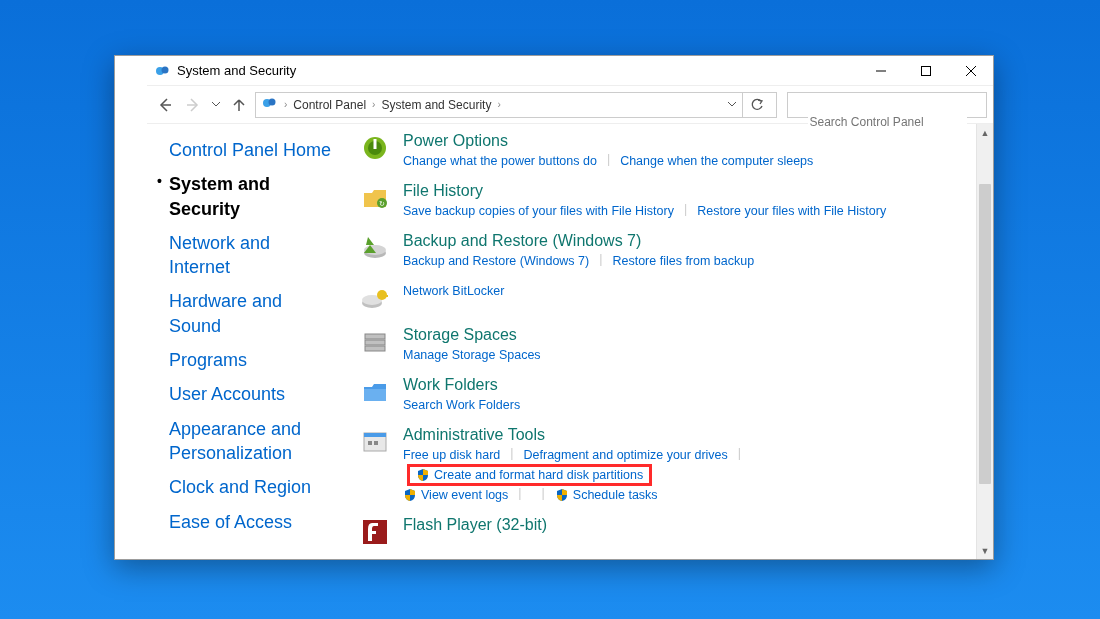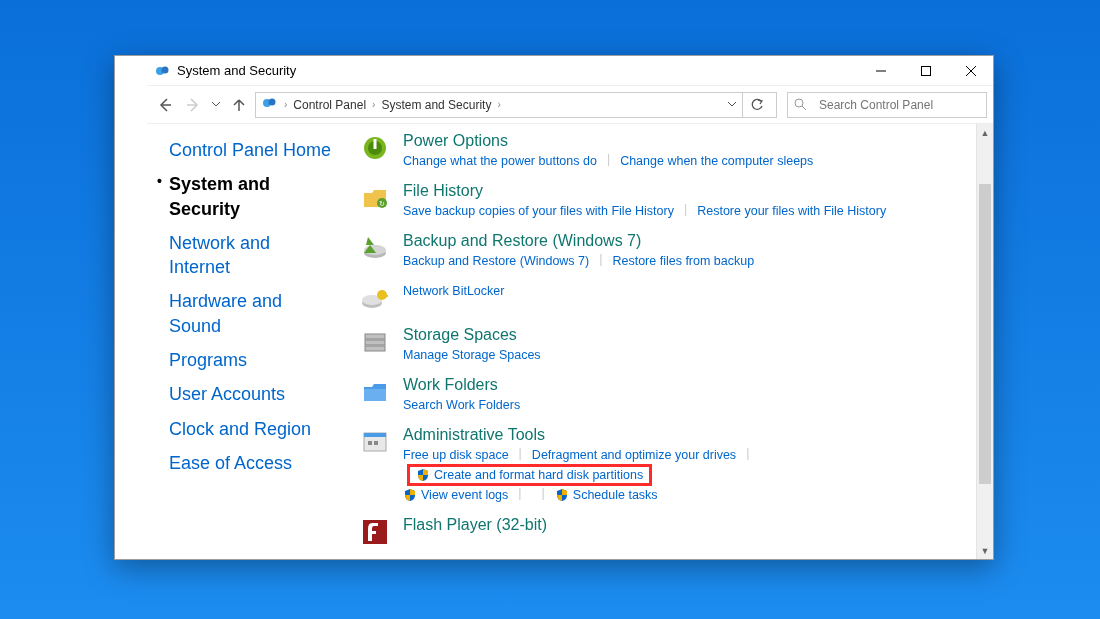--- a/index.html
+++ b/index.html
@@ -77,23 +77,24 @@
   .address-icons { display: flex; align-items: center; gap: 8px; color: #555; }
   .refresh-box {
     width: 28px; height: 26px;
     display: flex; align-items: center; justify-content: center;
     border-left: 1px solid #ccc; color: #555;
   }
   .search-box {
     width: 200px; height: 26px;
     border: 1px solid #ccc;
     display: flex; align-items: center;
-    padding: 0 6px; gap: 10px;
+    padding: 0 6px; gap: 21px;
     margin-left: 6px;
     color: #888;
+    flex-direction: column;
   }
   .search-box input {
     border: none; outline: none; flex: 1; font-size: 12px;
     color: #888; font-family: inherit;
   }
   .body {
     flex: 1; display: flex; overflow: hidden; position: relative;
   }
   .sidebar {
     width: 200px;
@@ -276,20 +277,21 @@
   </div>
 
   <div class="body">
     <div class="sidebar" id="sidebar">
         <div class="item">Control Panel Home</div>
         <div class="item active">System and Security</div>
         <div class="item">Network and Internet</div>
         <div class="item">Hardware and Sound</div>
         <div class="item">Programs</div>
         <div class="item">User Accounts</div>
+        <div class="item">Appearance and Personalization</div>
         <div class="item">Clock and Region</div>
         <div class="item">Ease of Access</div>
       </div>
     <div class="content" id="content">
         <div class="section">
           <div class="section-icon">
             <svg width="30" height="30" viewBox="0 0 30 30">
               <circle cx="15" cy="15" r="11" fill="#7ab51d"></circle>
               <circle cx="15" cy="15" r="7" fill="#4a8a0c"></circle>
               <rect x="13.5" y="6" width="3" height="10" fill="#fff"></rect>
@@ -387,21 +389,21 @@
             <svg width="30" height="30" viewBox="0 0 30 30">
               <rect x="4" y="6" width="22" height="18" fill="#e8e8e8" stroke="#aaa"></rect>
               <rect x="4" y="6" width="22" height="4" fill="#4a9be8"></rect>
               <rect x="8" y="14" width="4" height="4" fill="#888"></rect>
               <rect x="14" y="14" width="4" height="4" fill="#888"></rect>
             </svg>
           </div>
           <div class="section-body">
             <div class="section-title">Administrative Tools</div>
             <div class="section-links">
-              <span class="link">Free up disk space</span>
+              <span class="link">Free up disk hard</span>
               <span class="divider">|</span>
               <span class="link">Defragment and optimize your drives</span>
               <span class="divider">|</span>
               <span class="highlight-box">
                 <svg class="shield" viewBox="0 0 14 14">
                   <path d="M7 1 L12 3 L12 7 Q12 12 7 13 Q2 12 2 7 L2 3 Z" fill="#0a66c2"></path>
                   <path d="M7 1 L12 3 L12 7 L7 7 Z" fill="#f0b000"></path>
                   <path d="M7 7 L7 13 Q2 12 2 7 Z" fill="#f0b000"></path>
                 </svg>
                 <span class="link" style="padding: 0px;">Create and format hard disk partitions</span>

